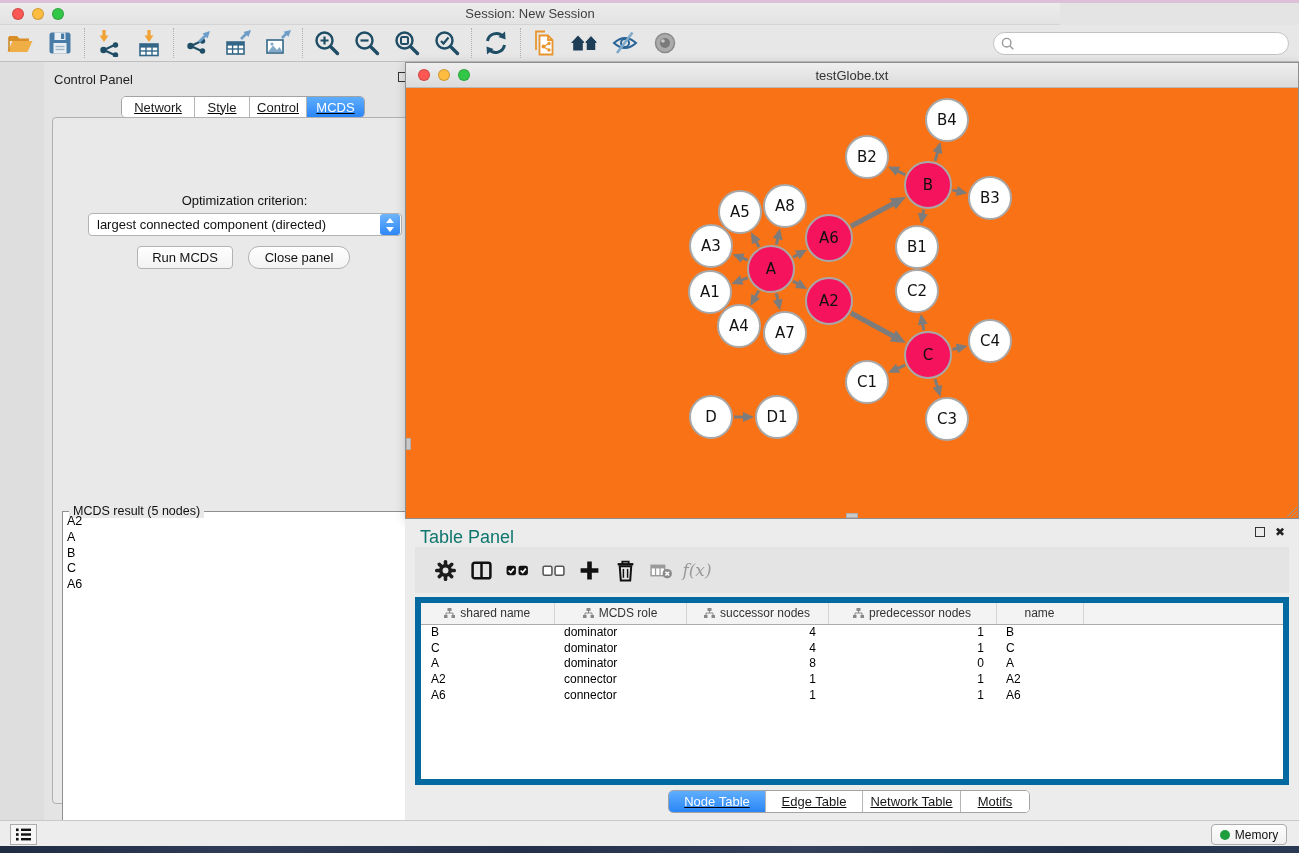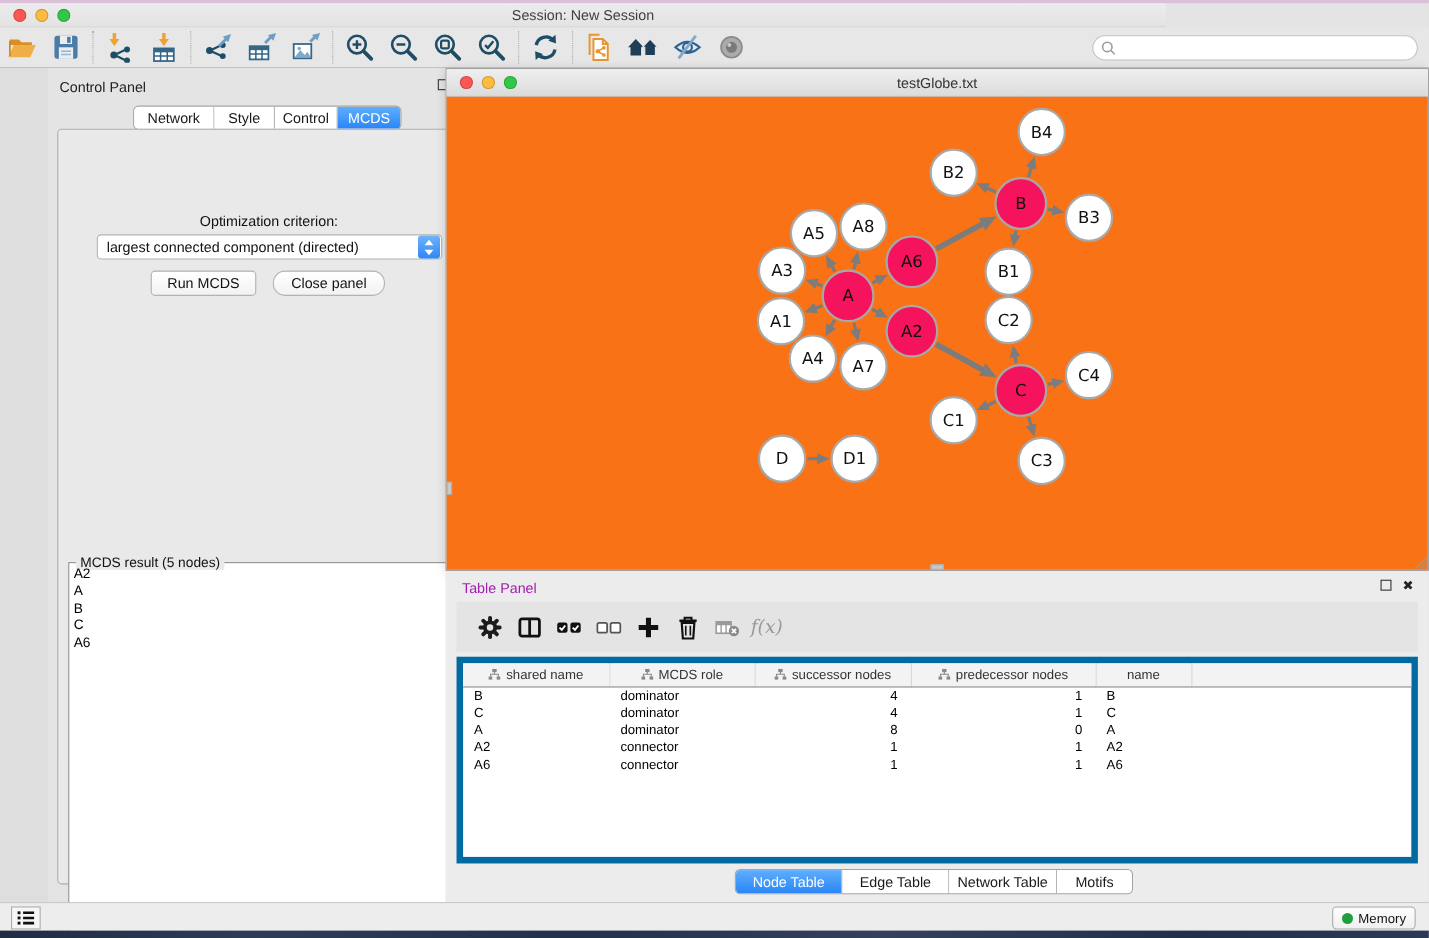--- a/index.html
+++ b/index.html
@@ -28,21 +28,21 @@
   
   #main { left:0; top:62px; width:1299px; height:758px; background:#DEDEDE; }
 
   
   #control-panel { left:0; top:0; width:399px; height:758px; background:#E4E4E4; border-right:1px solid #BDBDBD;margin-left:44px; }
   #cp-title { left:10px; top:10px; font-size:13px; color:#222; }
   .panel-ctrl { position:absolute; top:9px; display:flex; gap:10px; }
   #cp-ctrl { right:14px; }
   .float-glyph { width:10px; height:10px; border:1.6px solid #333; display:inline-block; margin-top:1px; }
   .close-glyph { font-family:"DejaVu Sans", sans-serif; font-size:12px; font-weight:bold; color:#222; line-height:12px; }
-  .tabgroup { position:absolute; display:flex; border:1px solid #A3A3A3; border-radius:5px; background:#fff; overflow:hidden; }
+  .tabgroup { position:absolute; display:flex; border:1px solid #A3A3A3; border-radius:5px; background:#fff; overflow:hidden;text-decoration:underline; }
   #cp-tabs { left:77px; top:34px; height:22px; }
   .tab { font-size:13px; color:#1a1a1a; display:flex; align-items:center; justify-content:center;
          border-right:1px solid #B5B5B5; cursor:pointer; background:#fff; }
   .tab:last-child { border-right:none; }
   .tab.active { background:linear-gradient(#5FAEFD,#2A86F7); color:#fff; }
   #cp-body { left:8px; top:55px; width:383px; height:687px; background:#E9E9E9; border:1px solid #B0B0B0; border-radius:4px; }
   #opt-label { left:0; top:75px; width:383px; text-align:center; font-size:13px; color:#111; }
   #criterion-select { left:35px; top:95px; width:314px; height:23px; background:#fff; border:1px solid #B3B3B3;
                       border-radius:4px; display:flex; align-items:center; cursor:pointer; }
   #criterion-select .val { flex:1; font-size:13px; color:#111; padding-left:8px; white-space:nowrap; }
@@ -67,21 +67,21 @@
   #nw-titlebar .lights { top:6px; }
   #nw-title { font-size:13px; color:#333; }
   #nw-canvas { position:absolute; left:0; top:25px; width:892px; height:430px; background:#f97316; }
   .edge-handle { position:absolute; background:#C9C9C9; border:1px solid #ADADAD; }
   #nw-handle-left { left:0; top:375px; width:5px; height:12px; }
   #nw-handle-bottom { left:440px; bottom:0; width:12px; height:5px; }
   #nw-grip { position:absolute; right:1px; bottom:1px; width:13px; height:13px; }
 
   
   #table-panel { left:405px; top:457px; width:894px; height:301px; background:#ECECEC; }
-  #tp-title { left:15px; top:8px; font-size:13px; color:#a21caf; }
+  #tp-title { left:15px; top:8px; font-size:18px; color:#0f766e; }
   #tp-ctrl { right:14px; top:7px; }
   #tp-toolbar { left:10px; top:28px; width:874px; height:46px; background:#E4E4E4; display:flex; align-items:center; padding-left:12px; }
   .tp-btn { width:36px; height:36px; display:flex; align-items:center; justify-content:center; cursor:pointer; }
   .fx { font-family:"DejaVu Serif", serif; font-style:italic; font-size:17px; color:#9A9A9A; }
   #tp-tablebox { left:10px; top:78px; width:874px; height:188px; background:#ffffff; border:6px solid #0369a1; overflow:hidden; }
   table#node-table { border-collapse:collapse; table-layout:fixed; width:874px; }
   #node-table th { height:21px; background:#F3F3F3; border-right:1px solid #D4D4D4; border-bottom:1px solid #ABABAB;
                    font-size:12px; font-weight:normal; color:#333; text-align:center; overflow:hidden; white-space:nowrap; }
   #node-table th .hwrap { display:inline-flex; align-items:center; gap:5px; }
   #node-table td { height:15.8px; font-size:12px; color:#000; white-space:nowrap; overflow:hidden; }

